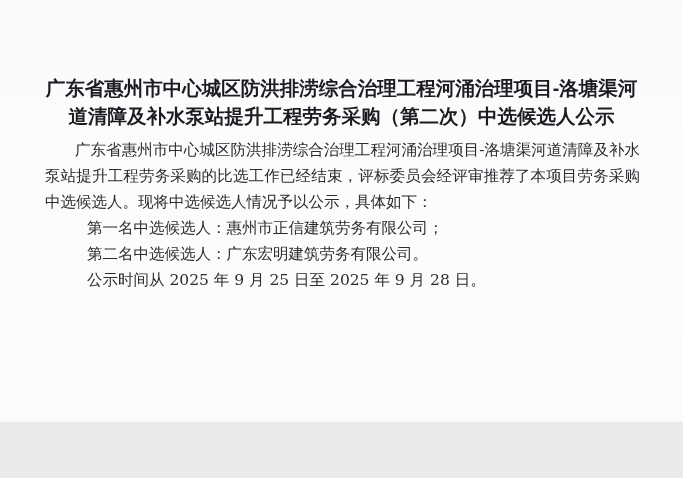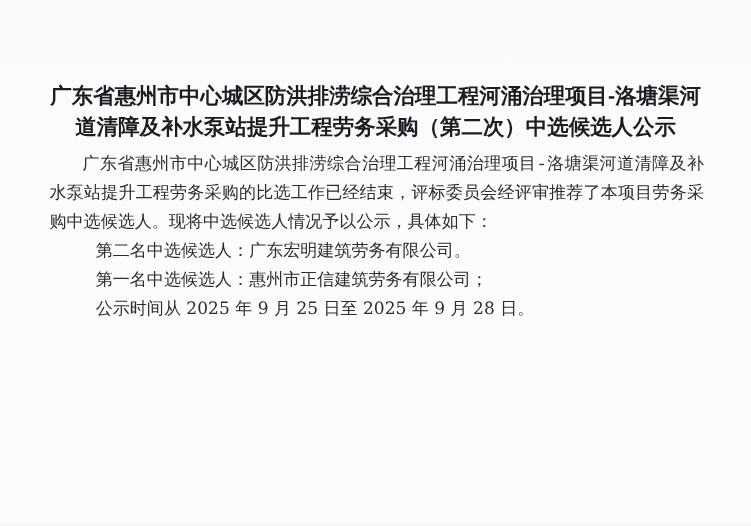--- a/index.html
+++ b/index.html
@@ -1,20 +1,20 @@
 <!DOCTYPE html>
 <html><head>
 <meta charset="utf-8">
 <style>
   * { margin: 0; padding: 0; box-sizing: border-box; }
   html, body { width: 683px; background: #e9eaec; }
   .page {
     position: relative;
     width: 683px;
-    height: 478px;
+    height: 422px;
     background: linear-gradient(180deg, #f9fafb 0%, #fbfcfc 45%, #fafbfa 100%);
     overflow: hidden;
   }
   .doc-title {
     padding-top: 74px;
     text-align: center;
     font-family: "Liberation Sans", "DejaVu Sans", sans-serif;
     font-weight: 700;
     font-size: 19.5px;
     line-height: 28px;
@@ -23,40 +23,40 @@
   .doc-title .title-line { white-space: nowrap; }
   .doc-body {
     margin: 7px 43px 0 45px;
     font-family: "DejaVu Serif", "Liberation Serif", serif;
     font-size: 15.5px;
     line-height: 26px;
     text-align: justify;
     color: #2b2b30;
   }
   .doc-body p { margin: 0; }
-  .indent-para { text-indent: 30px; font-family: Liberation Mono, monospace; }
+  .indent-para { text-indent: 30px; }
   .indent-item { text-indent: 42px; }
   .candidate-second { margin-top: 6px; }
   .period-line { margin-top: 15px; }
 </style>
 </head>
 <body>
 
 <div class="page">
 
   <div class="doc-title">
     <div class="title-line">广东省惠州市中心城区防洪排涝综合治理工程河涌治理项目-洛塘渠河</div>
     <div class="title-line">道清障及补水泵站提升工程劳务采购（第二次）中选候选人公示</div>
   </div>
 
   <div class="doc-body">
     <p class="indent-para">广东省惠州市中心城区防洪排涝综合治理工程河涌治理项目-洛塘渠河道清障及补水泵站提升工程劳务采购的比选工作已经结束，评标委员会经评审推荐了本项目劳务采购中选候选人。现将中选候选人情况予以公示，具体如下：</p>
 
 
+    <p class="indent-item">第一名中选候选人：惠州市正信建筑劳务有限公司；</p>
+
     <p class="indent-item candidate-second">第二名中选候选人：广东宏明建筑劳务有限公司。</p>
-
-    <p class="indent-item">第一名中选候选人：惠州市正信建筑劳务有限公司；</p>
 
     <p class="indent-item period-line">公示时间从 2025 年 9 月 25 日至 2025 年 9 月 28 日。</p>
 
   </div>
 
 </div>
 
 </body></html>

